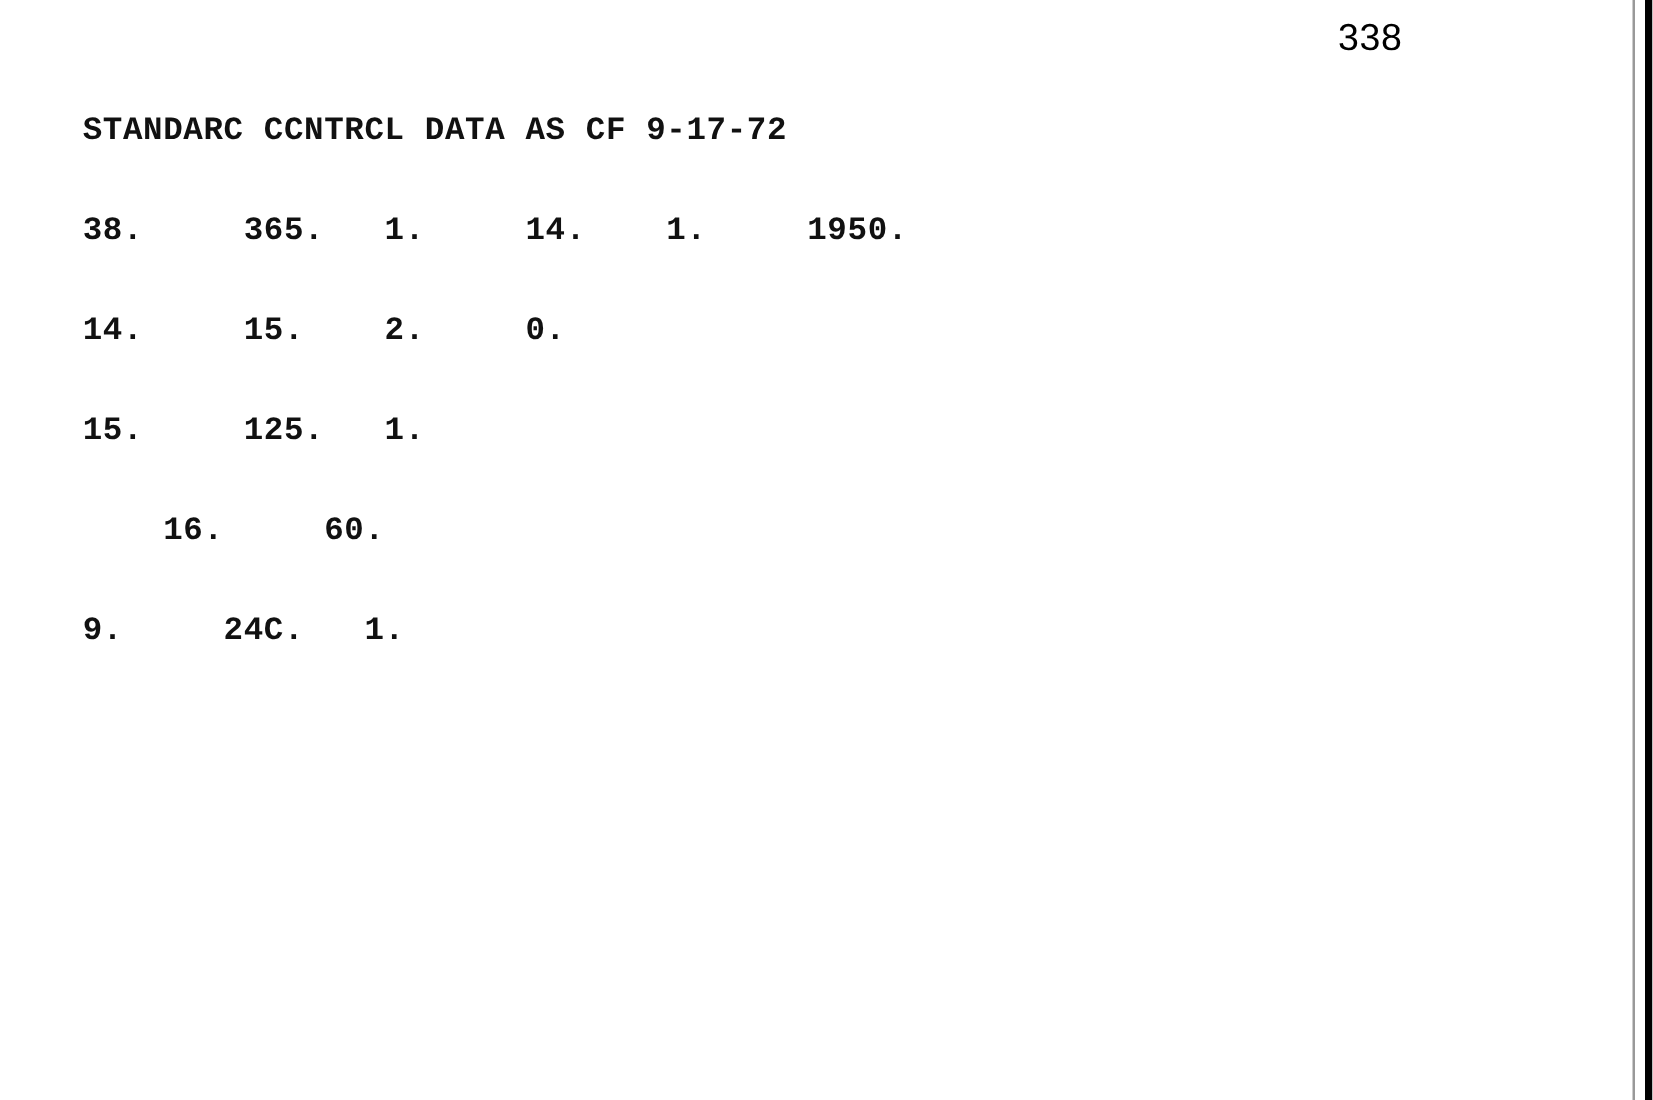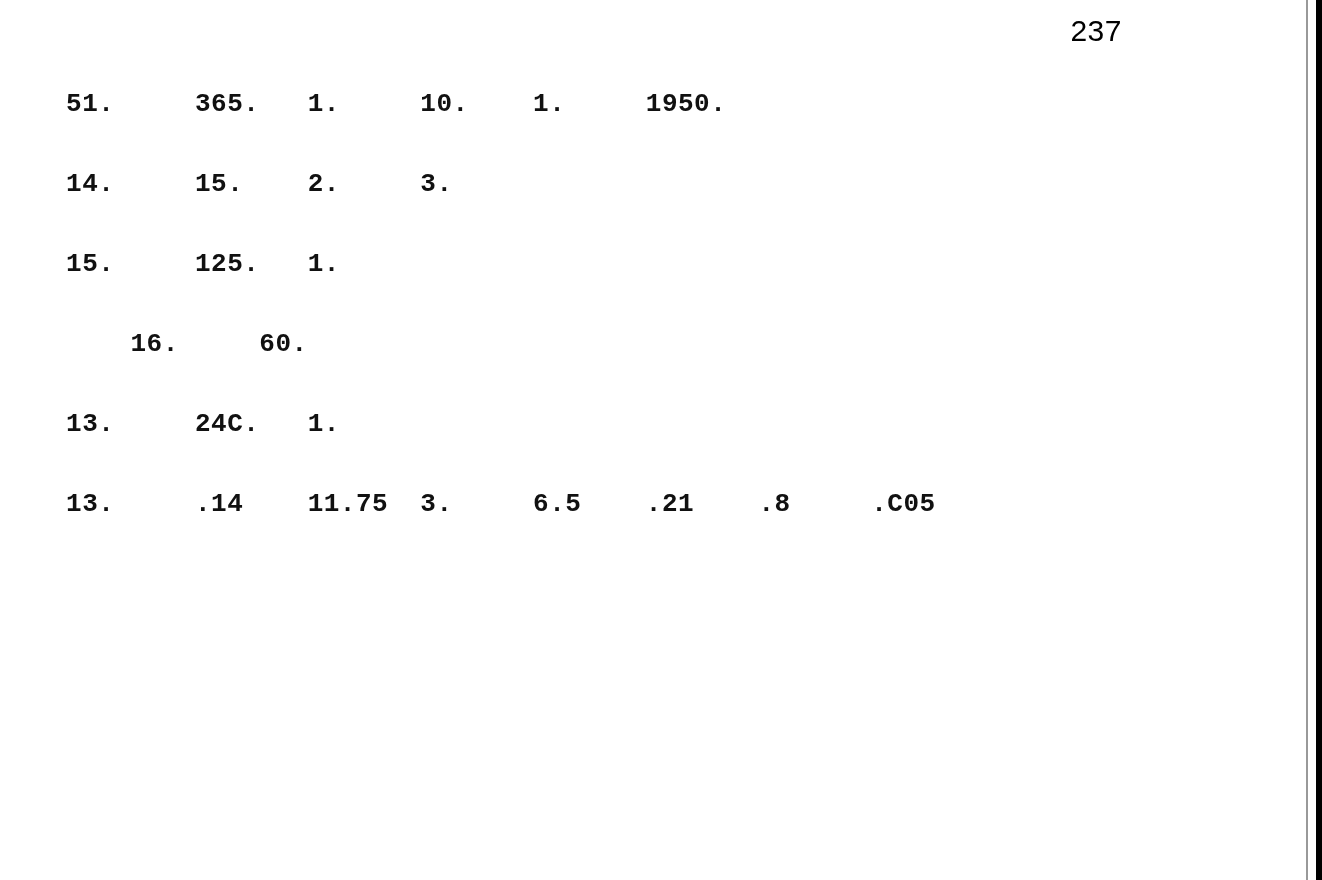--- a/index.html
+++ b/index.html
@@ -53,29 +53,29 @@
       right: 14px;
       width: 2px;
       height: 880px;
       background: #000;
       opacity: 0.4;
     }
   </style>
 </head>
 <body>
 
-<div class="page-number">237</div>
+<div class="page-number">338</div>
 
 <div class="sheet">
-  <span class="line"> 51.     365.   1.     10.    1.     1950.</span>
-  <span class="line"> 14.     15.    2.     3.</span>
+  <span class="line"> STANDARC CCNTRCL DATA AS CF 9-17-72</span>
+  <span class="line"> 38.     365.   1.     14.    1.     1950.</span>
+  <span class="line"> 14.     15.    2.     0.</span>
   <span class="line"> 15.     125.   1.</span>
   <span class="line">     16.     60.</span>
-  <span class="line"> 13.     24C.   1.</span>
-  <span class="line"> 13.     .14    11.75  3.     6.5    .21    .8     .C05</span>
+  <span class="line"> 9.     24C.   1.</span>
   
   
   
   
   
   
   
   
   
   

